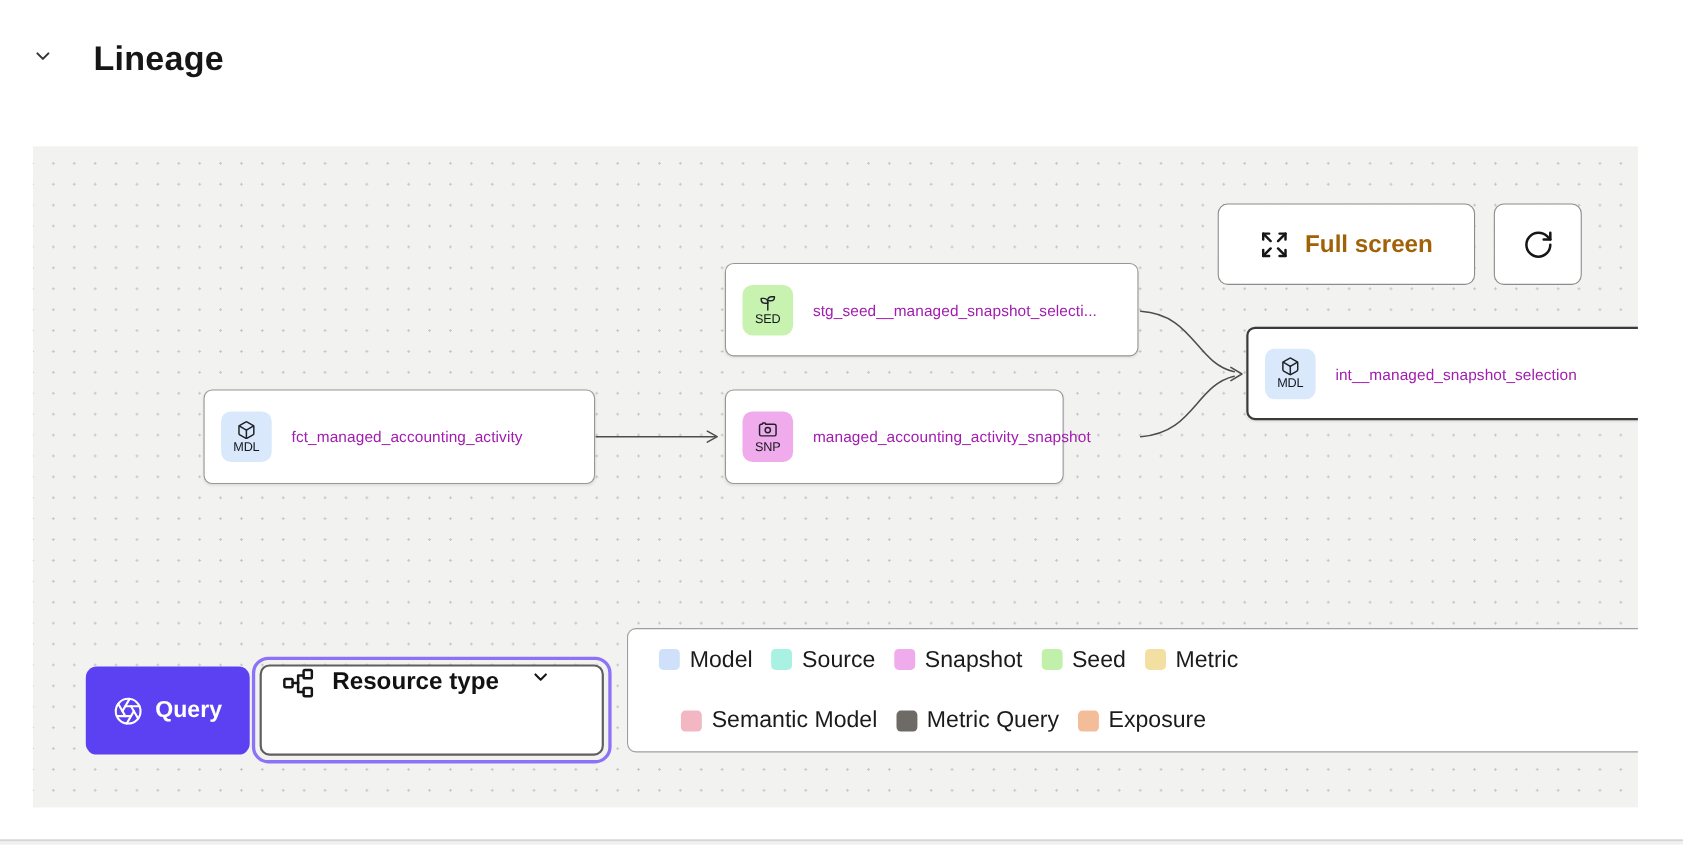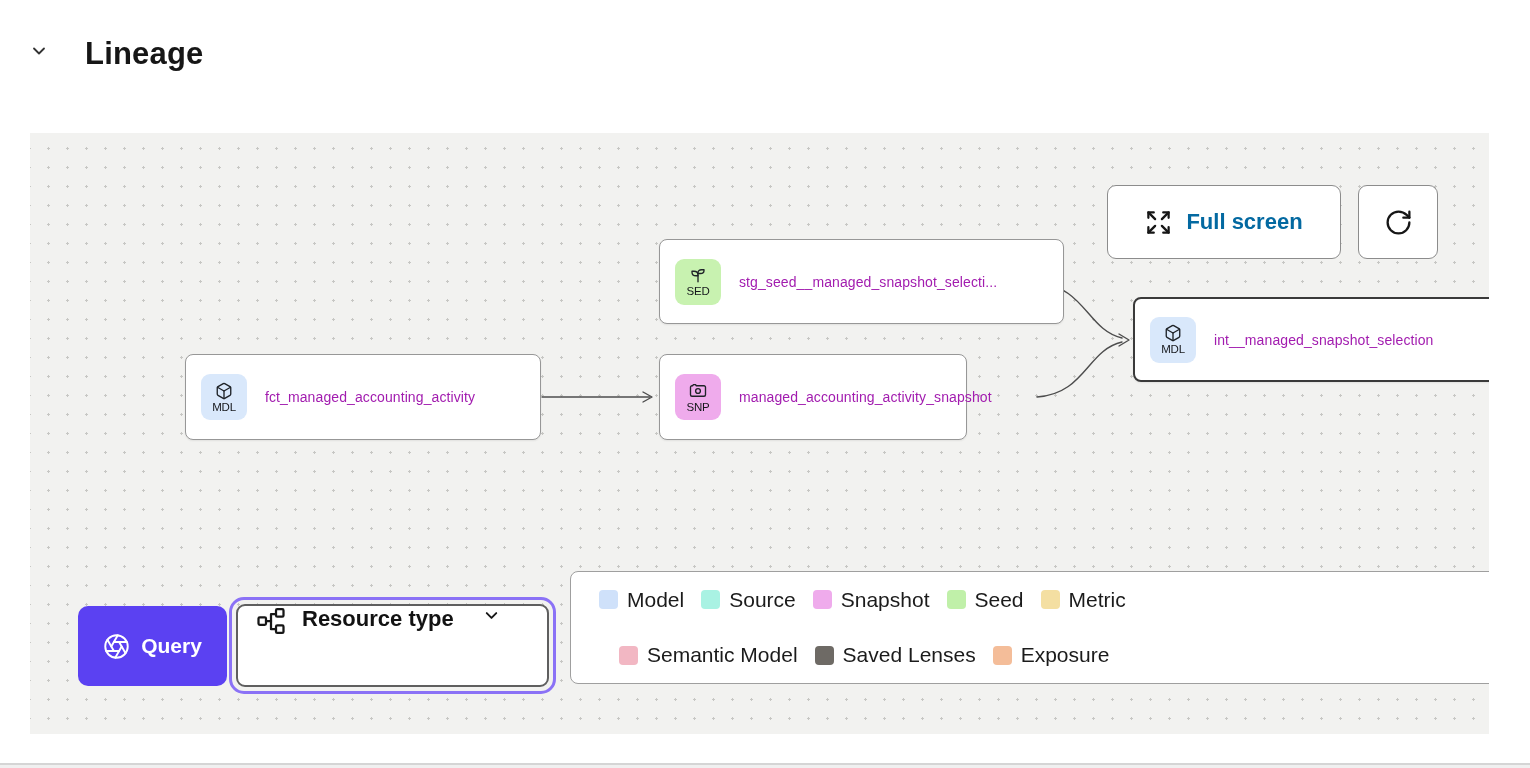--- a/index.html
+++ b/index.html
@@ -17,35 +17,35 @@
     background-image:radial-gradient(circle,#c7c7c4 1.1px,transparent 1.2px);
     background-size:19px 19px; background-position:9px 6px;
   }
   .edges { position:absolute; left:0; top:0; width:100%; height:100%; pointer-events:none; }
 
   
   .node { position:absolute; background:#fff; border:1px solid #979797; border-radius:8px;
     display:flex; align-items:center; gap:18px; padding-left:15px; cursor:pointer;
     box-shadow:0 1px 2px rgba(0,0,0,.07); }
   .node.selected { border:2.5px solid #3a3a3a; }
-  .node-seed { left:629px; top:106px; width:405px; height:85px; }
+  .node-seed { left:629px; top:106px; width:376px; height:85px; }
   .node-fct  { left:155px; top:221px; width:356px; height:86px; }
   .node-snp  { left:629px; top:221px; width:308px; height:86px; }
   .node-int  { left:1103px; top:164px; width:400px; height:85px; }
   .badge { width:46px; height:46px; border-radius:9px; display:flex; flex-direction:column;
     align-items:center; justify-content:center; gap:1px; flex:none; }
   .badge svg { width:18px; height:18px; }
   .badge-code { font-size:11.5px; font-weight:500; color:#16181c; letter-spacing:-.2px; }
   .node-label { font-size:14px; color:#a21caf; letter-spacing:.1px; white-space:nowrap; }
 
   
   .btn { position:absolute; background:#fff; border:1.5px solid #8c8c8c; border-radius:9px;
     display:flex; align-items:center; justify-content:center; cursor:pointer; }
   .fullscreen-btn { left:1077px; top:52px; width:234px; height:74px; gap:14px;
-    font-size:22px; font-weight:600; color:#0369a1; }
+    font-size:22px; font-weight:600; color:#a16207; }
   .refresh-btn { left:1328px; top:52px; width:80px; height:74px; }
 
   
   .lenses-btn { position:absolute; left:48px; top:473px; width:149px; height:80px;
     border-radius:10px; display:flex; align-items:center; justify-content:center; gap:11px;
     color:#fff; font-size:21px; font-weight:600; cursor:pointer; border:none; }
   .lens-ring { position:absolute; left:199px; top:464px; width:327px; height:97px;
     border:3px solid #8b72f6; border-radius:15px; padding:4px; display:flex; }
   .lens-dropdown { flex:1; background:#fff; border:2px solid #5f5f5f; border-radius:9px;
     display:flex; align-items:flex-start; padding:0 18px; gap:16px; cursor:pointer;
@@ -210,21 +210,21 @@
         <span class="legend-label">Metric</span>
       </span>
     </div>
     <div class="legend-row second">
       <span class="legend-item">
         <span class="swatch" style="background-color: rgb(242, 183, 195);"></span>
         <span class="legend-label">Semantic Model</span>
       </span>
       <span class="legend-item">
         <span class="swatch" style="background-color: rgb(110, 106, 101);"></span>
-        <span class="legend-label">Saved Lenses</span>
+        <span class="legend-label">Metric Query</span>
       </span>
       <span class="legend-item">
         <span class="swatch" style="background-color: rgb(244, 189, 153);"></span>
         <span class="legend-label">Exposure</span>
       </span>
     </div>
   </div>
 </div>
 
 <div class="bottom-divider"></div>

